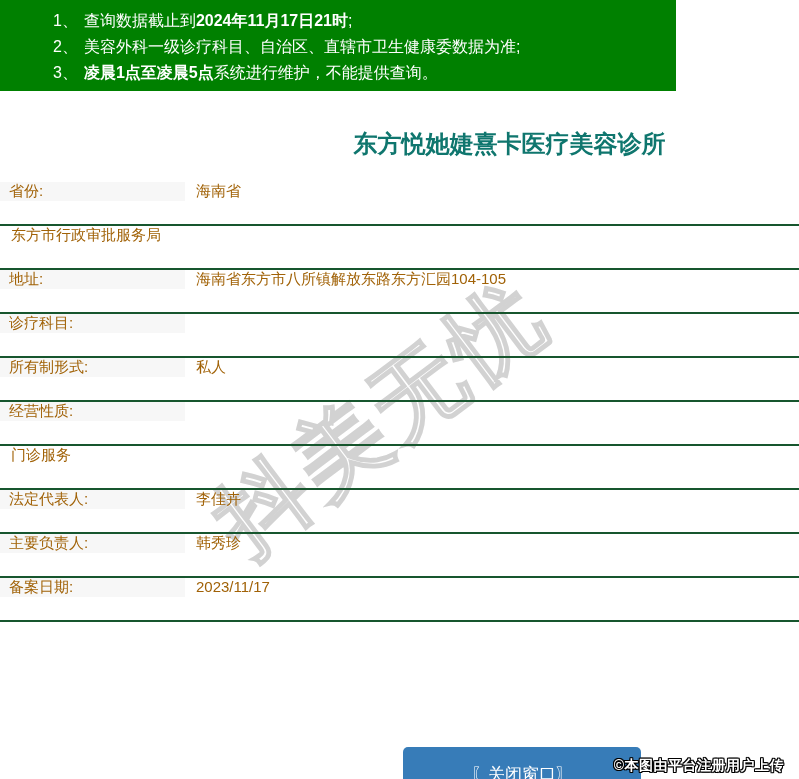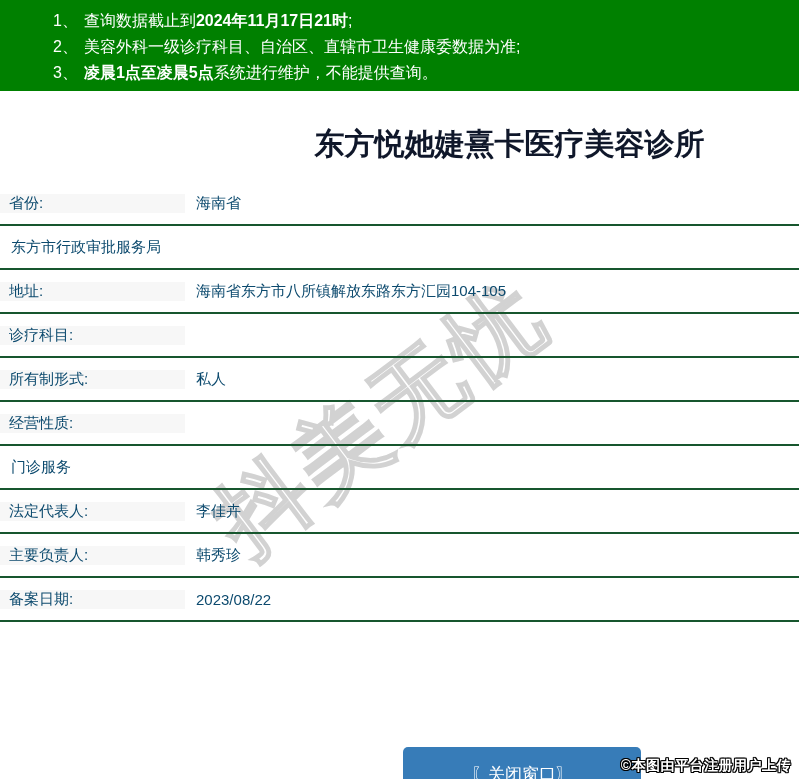--- a/index.html
+++ b/index.html
@@ -8,38 +8,38 @@
     font-family:"Liberation Sans", sans-serif;
     background:#ffffff;
     position:relative;
     overflow:hidden;
   }
   .page { position:relative; width:799px; height:779px; overflow:hidden; }
 
   
   .banner {
     background:#008000;
-    width:799px;
+    width:676px;
     height:91px;
     padding:8px 10px 0 53px;
     color:#ffffff;
     font-size:16px;
   }
   .banner .line { line-height:26px; white-space:nowrap; }
   .banner .line b { font-weight:bold; }
   .banner .num { margin-right:6px; }
 
   
   .title {
     margin:34px 0 0 220px;
     width:579px;
     text-align:center;
-    font-size:30px;
+    font-size:24px;
     font-weight:bold;
-    color:#0f172a;
+    color:#0f766e;
     line-height:38px;
   }
 
   
   .watermark {
     position:absolute;
     left:182px;
     top:358px;
     width:400px;
     text-align:center;
@@ -56,25 +56,25 @@
 
   
   .table {
     position:absolute;
     left:0; top:182px;
     width:799px;
     z-index:2;
   }
   .row {
     display:flex;
-    align-items:center;
+    align-items:flex-start;
     height:44px;
     border-bottom:2px solid #17562e;
     font-size:15px;
-    color:#0c4a6e;
+    color:#a16207;
   }
   .row .label {
     width:185px;
     background:#f7f7f7;
     display:flex;
     align-items:center;
     padding-left:9px;
   }
   .row .value {
     flex:1;
@@ -101,21 +101,21 @@
     line-height:17px;
     vertical-align:top;
     cursor:pointer;
     z-index:3;
     display:block;
   }
 
   
   .stamp {
     position:absolute;
-    right:8px;
+    right:15px;
     top:757px;
     font-size:14px;
     font-weight:bold;
     color:#ffffff;
     letter-spacing:0.5px;
     text-shadow:
       -1px -1px 0 #000, 1px -1px 0 #000,
       -1px  1px 0 #000, 1px  1px 0 #000,
        0 -1px 0 #000, 0 1px 0 #000,
       -1px 0 0 #000, 1px 0 0 #000;
@@ -166,21 +166,21 @@
     <div class="row">
       <div class="label">法定代表人:</div>
       <div class="value">李佳卉</div>
     </div>
     <div class="row">
       <div class="label">主要负责人:</div>
       <div class="value">韩秀珍</div>
     </div>
     <div class="row">
       <div class="label">备案日期:</div>
-      <div class="value">2023/08/22</div>
+      <div class="value">2023/11/17</div>
     </div>
   </div>
 
   <button class="close-btn">〖关闭窗口〗</button>
 
   <div class="stamp">©本图由平台注册用户上传</div>
 
 </div>
 
 </body></html>

